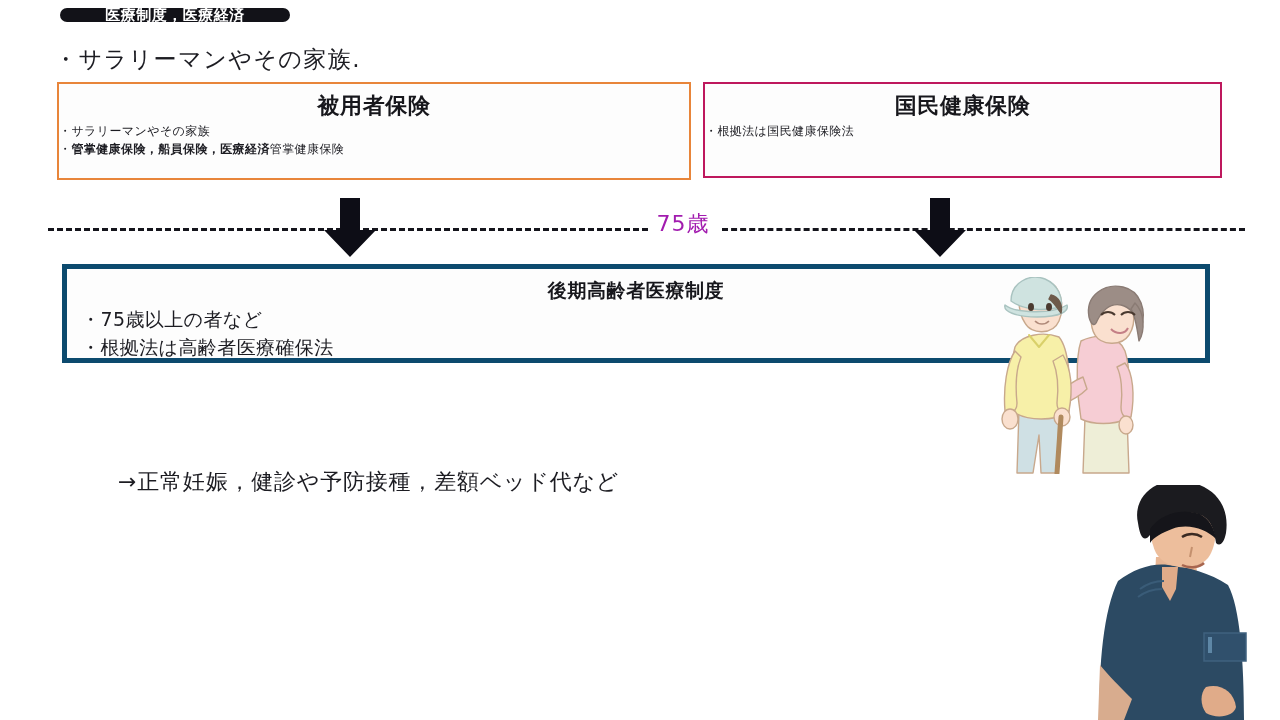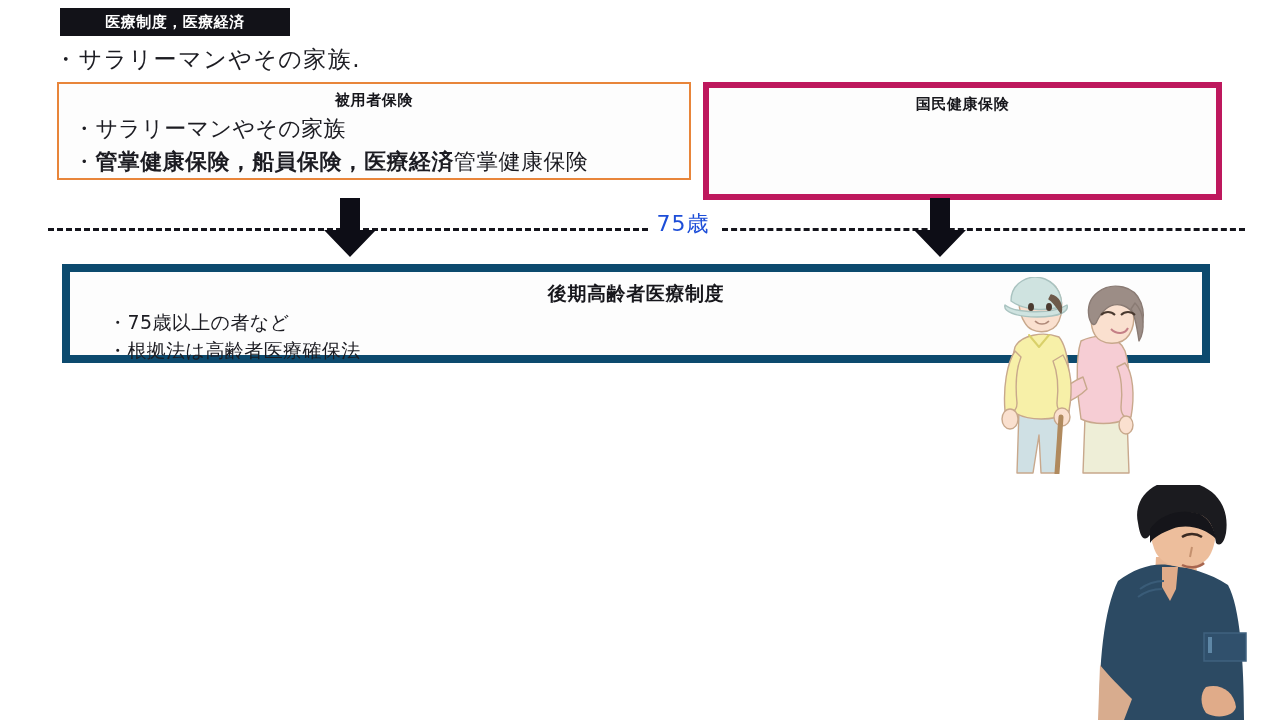--- a/index.html
+++ b/index.html
@@ -16,25 +16,26 @@
     position: relative;
     width: 1280px;
     height: 720px;
     background: #ffffff;
   }
 
   
   .badge {
     position: absolute;
     left: 60px; top: 8px;
-    width: 230px; height: 28px;
+    width: 230px; height: 14px;
     background: #121218;
     display: flex;
     align-items: center;
     justify-content: center;
+    border-radius: 8px;
   }
   .badge-label {
     color: #ffffff;
     font-size: 15px;
     font-weight: bold;
     letter-spacing: 0.5px;
     line-height: 1;
     white-space: nowrap;
   }
 
@@ -54,36 +55,35 @@
     background: #fdfdfd;
     padding-top: 6px;
   }
   .box-orange {
     left: 57px; top: 82px;
     width: 634px; height: 98px;
     border: 2px solid #e8853a;
   }
   .box-blue {
     left: 703px; top: 82px;
-    width: 519px; height: 118px;
-    border: 6px solid #be185d;
+    width: 519px; height: 96px;
+    border: 2px solid #be185d;
   }
   .box-title {
     text-align: center;
-    font-size: 15px;
+    font-size: 22px;
     font-weight: bold;
     letter-spacing: 0.6px;
     line-height: 1.45;
     color: #17171c;
   }
   .box-line {
-    font-size: 22px;
+    font-size: 12px;
     letter-spacing: 0.4px;
     line-height: 1.5;
-    padding-left: 14px;
     white-space: nowrap;
     color: #1c1c22;
   }
   .box-line .em { font-weight: bold; }
 
   
   .dash {
     position: absolute;
     top: 228px;
     height: 0;
@@ -92,46 +92,46 @@
   .dash-left  { left: 48px;  width: 600px; }
   .dash-right { left: 722px; width: 523px; }
 
   .age-label {
     position: absolute;
     left: 648px; top: 211px;
     width: 70px;
     text-align: center;
     font-size: 22px;
     letter-spacing: 1px;
-    color: #1d4ed8;
+    color: #a21caf;
     background: #ffffff;
     line-height: 1.2;
   }
 
   
   .arrow {
     position: absolute;
     width: 56px;
     height: 60px;
   }
   .arrow svg { display: block; width: 100%; height: 100%; }
   .arrow-left  { left: 322px; top: 198px; }
   .arrow-right { left: 912px; top: 198px; }
 
   
   .box-black {
     position: absolute;
     left: 62px; top: 264px;
     width: 1148px; height: 99px;
-    border: 8px solid #0c4a6e;
+    border: 5px solid #0c4a6e;
     background: #fdfdfd;
     padding-top: 8px;
   }
   .box-black .box-title { font-size: 19px; }
-  .box-black .box-line { font-size: 19px; padding-left: 38px; line-height: 1.52; }
+  .box-black .box-line { font-size: 19px; padding-left: 14px; line-height: 1.52; }
 
   
   .note {
     position: absolute;
     font-size: 22px;
     letter-spacing: 0.8px;
     color: #1c1c22;
     white-space: nowrap;
   }
   .note-1 { left: 88px; top: 420px; }
@@ -166,20 +166,21 @@
   <div class="intro">・サラリーマンやその家族.</div>
 
   <div class="box box-orange">
     <div class="box-title">被用者保険</div>
     <div class="box-line"><span>・</span><span>サラリーマンやその家族</span></div>
     <div class="box-line"><span>・</span><span class="em">管掌健康保険，船員保険，医療経済</span><span>管掌健康保険</span></div>
   </div>
 
   <div class="box box-blue">
     <div class="box-title">国民健康保険</div>
+    <div class="box-line"><span>・</span><span>根拠法は国民健康保険法</span></div>
   </div>
 
   <div class="dash dash-left"></div>
   <div class="dash dash-right"></div>
   <div class="age-label">75歳</div>
 
   <div class="arrow arrow-left">
     <svg viewBox="0 0 56 60" xmlns="http://www.w3.org/2000/svg">
       <polygon points="18,0 38,0 38,32 54,32 28,59 2,32 18,32" fill="#0d0d16"></polygon>
     </svg>
@@ -189,20 +190,21 @@
       <polygon points="18,0 38,0 38,32 54,32 28,59 2,32 18,32" fill="#0d0d16"></polygon>
     </svg>
   </div>
 
   <div class="box-black">
     <div class="box-title">後期高齢者医療制度</div>
     <div class="box-line"><span>・</span><span>75歳以上の者など</span></div>
     <div class="box-line"><span>・</span><span>根拠法は高齢者医療確保法</span></div>
   </div>
 
+  <div class="note note-2">→正常妊娠，健診や予防接種，差額ベッド代など</div>
 
   <div class="couple">
     <svg viewBox="0 0 172 197" xmlns="http://www.w3.org/2000/svg">
       <g stroke="#c8a88c" stroke-width="1.4" stroke-linejoin="round" stroke-linecap="round">
 
         <path d="M34 132 L74 132 L72 196 L56 196 L54 158 L48 196 L32 196 Z" fill="#cfe0e4"></path>
 
         <path d="M100 140 L142 140 L144 196 L98 196 Z" fill="#eeeed7"></path>
 
         <path d="M96 64 C112 56 134 58 140 74 C146 92 144 118 142 142 C128 148 108 148 96 142 C92 118 90 82 96 64 Z" fill="#f6cdd4"></path>

